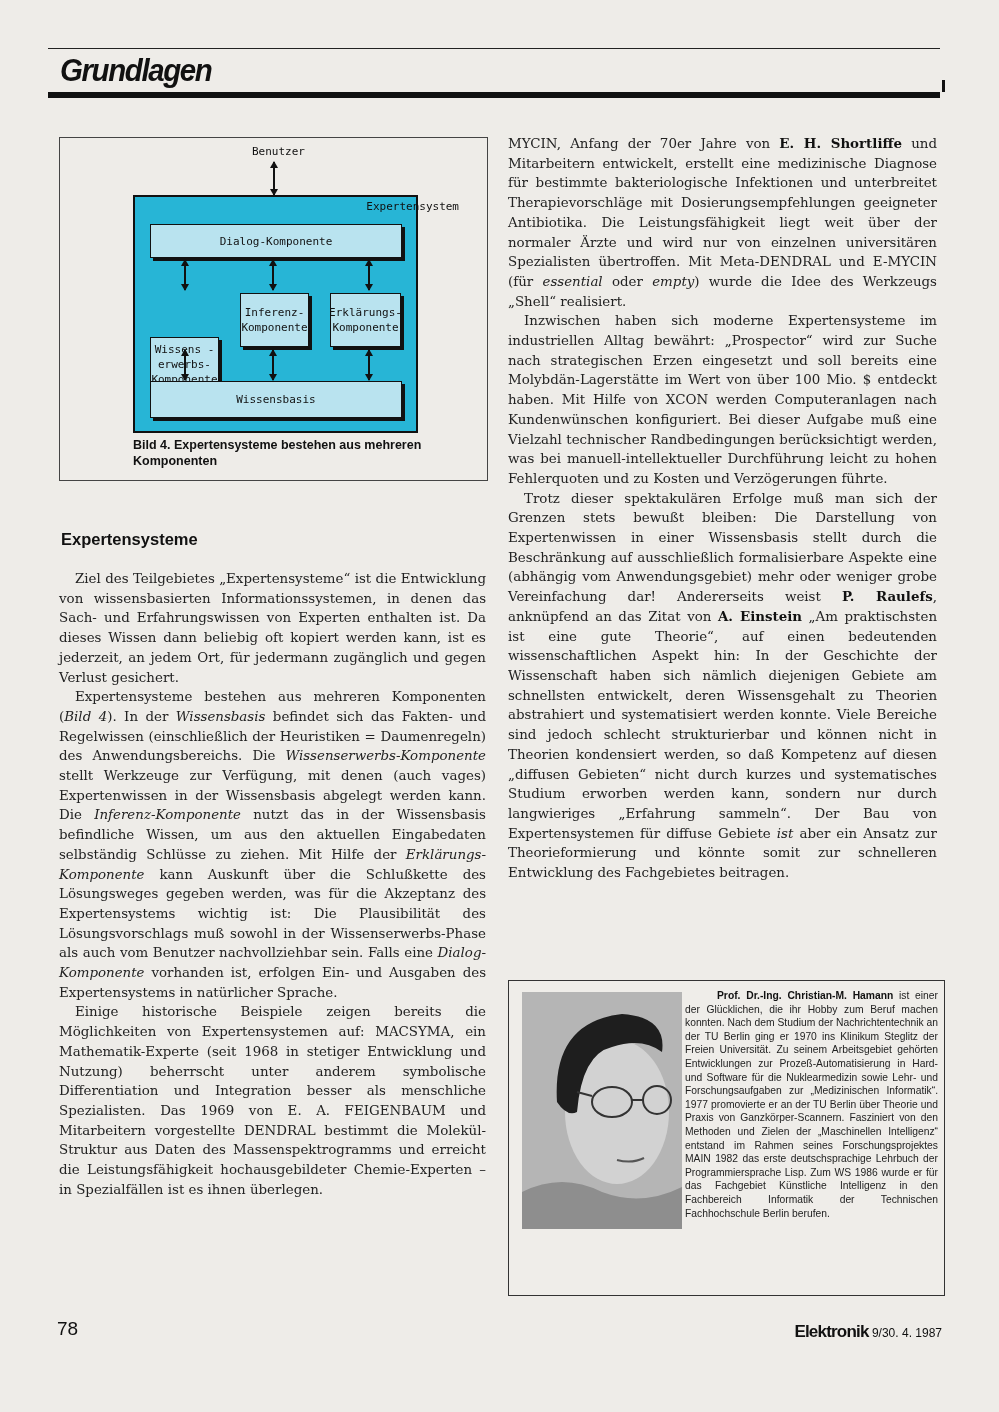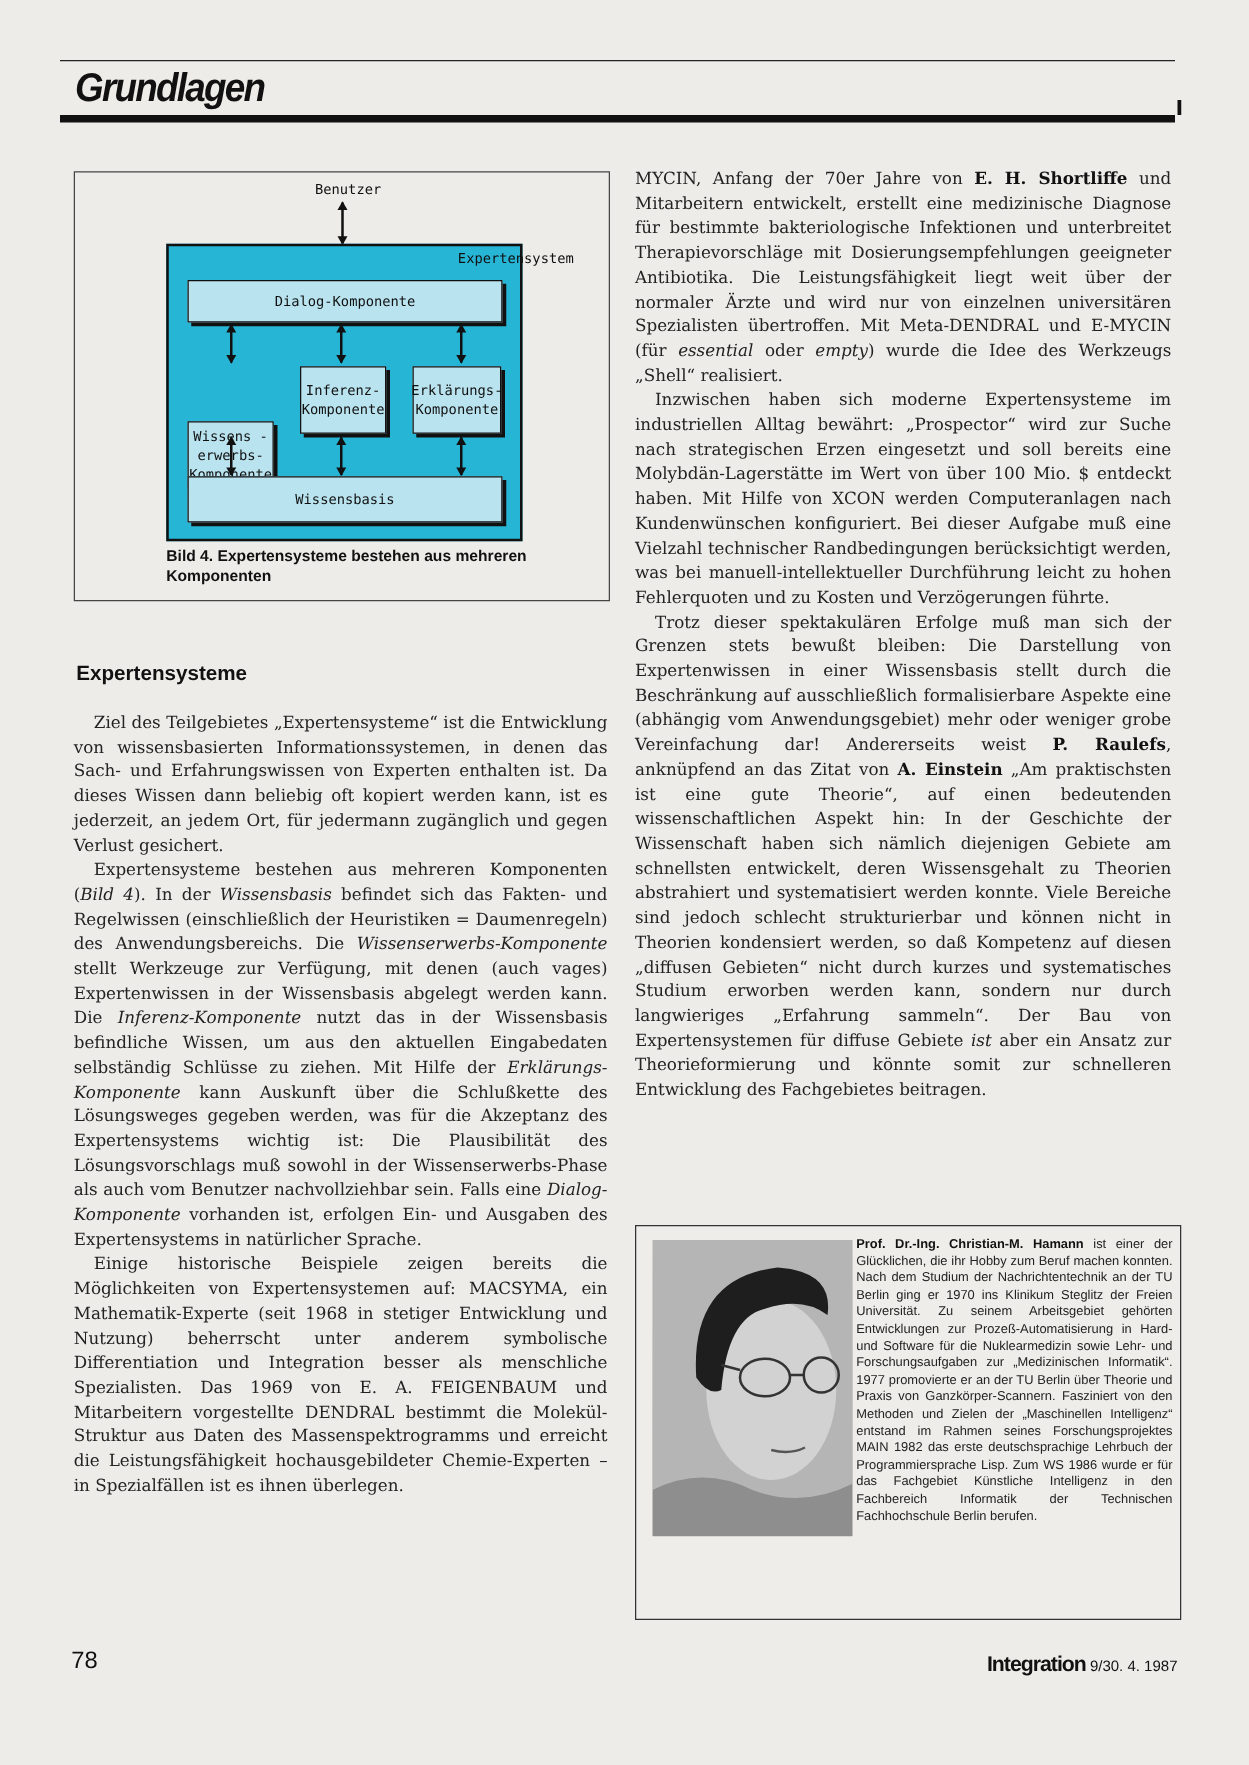--- a/index.html
+++ b/index.html
@@ -23,21 +23,21 @@
   .col { position:absolute; font-family:"DejaVu Serif", serif; font-size:13.4px; line-height:19.7px; text-align:justify; color:#222; }
   .col p { margin:0; text-indent:16px; hyphens:manual; }
   .col p.noind { text-indent:0; }
   .col b { font-weight:bold; color:#111; }
   .h2 { position:absolute; left:61px; top:530px; font-family:"Liberation Sans", sans-serif; font-weight:bold; font-size:16.5px; color:#111; }
   .cont { text-align:right; font-style:italic; }
 
   .bio-box { position:absolute; left:508px; top:980px; width:437px; height:316px; border:1px solid #333; box-sizing:border-box; background:#efede9; }
   .photo { position:absolute; left:522px; top:992px; width:160px; height:237px; background:linear-gradient(160deg,#bdbdbd 0%,#a9a9a9 40%,#9c9c9c 100%); overflow:hidden; }
   .bio-text { position:absolute; left:685px; top:989px; width:253px; font-family:"Liberation Sans", sans-serif; font-size:10.3px; line-height:13.6px; text-align:justify; color:#222; }
-  .bio-text b { color:#111; }
+  .bio-text b { color:#111;margin-left:32px; }
 
   .page-num { position:absolute; left:57px; top:1318px; font-family:"Liberation Sans", sans-serif; font-size:19px; color:#111; }
   .footer-mag { position:absolute; right:57px; top:1322px; font-family:"Liberation Sans", sans-serif; color:#111; }
   .footer-brand { font-weight:bold; font-size:17px; letter-spacing:-0.8px; }
   .footer-issue { font-size:12px; }
 </style>
 </head>
 <body>
 
 <div class="rule-thin"></div>
@@ -90,13 +90,13 @@
     <ellipse cx="90" cy="110" rx="20" ry="15" fill="none" stroke="#333" stroke-width="2"></ellipse>
     <ellipse cx="135" cy="108" rx="14" ry="14" fill="none" stroke="#333" stroke-width="2"></ellipse>
     <line x1="110" y1="108" x2="121" y2="108" stroke="#333" stroke-width="2"></line>
     <line x1="70" y1="104" x2="55" y2="100" stroke="#333" stroke-width="2"></line>
     <path d="M95 168 Q110 172 122 166" stroke="#555" stroke-width="2" fill="none"></path>
   </svg>
 </div>
 <div class="bio-text"><b>Prof. Dr.-Ing. Christian-M. Hamann</b><span> ist einer der Glücklichen, die ihr Hobby zum Beruf machen konnten. Nach dem Studium der Nachrichtentechnik an der TU Berlin ging er 1970 ins Klinikum Steglitz der Freien Universität. Zu seinem Arbeitsgebiet gehörten Entwicklungen zur Prozeß-Automatisierung in Hard- und Software für die Nuklearmedizin sowie Lehr- und Forschungsaufgaben zur „Medizinischen Informatik“. 1977 promovierte er an der TU Berlin über Theorie und Praxis von Ganzkörper-Scannern. Fasziniert von den Methoden und Zielen der „Maschinellen Intelligenz“ entstand im Rahmen seines Forschungsprojektes MAIN 1982 das erste deutschsprachige Lehrbuch der Programmiersprache Lisp. Zum WS 1986 wurde er für das Fachgebiet Künstliche Intelligenz in den Fachbereich Informatik der Technischen Fachhochschule Berlin berufen.</span></div>
 
 <div class="page-num">78</div>
-<div class="footer-mag"><span class="footer-brand">Integration</span><span class="footer-issue"> 9/30. 4. 1987</span></div>
+<div class="footer-mag"><span class="footer-brand">Elektronik</span><span class="footer-issue"> 9/30. 4. 1987</span></div>
 
 </body></html>

